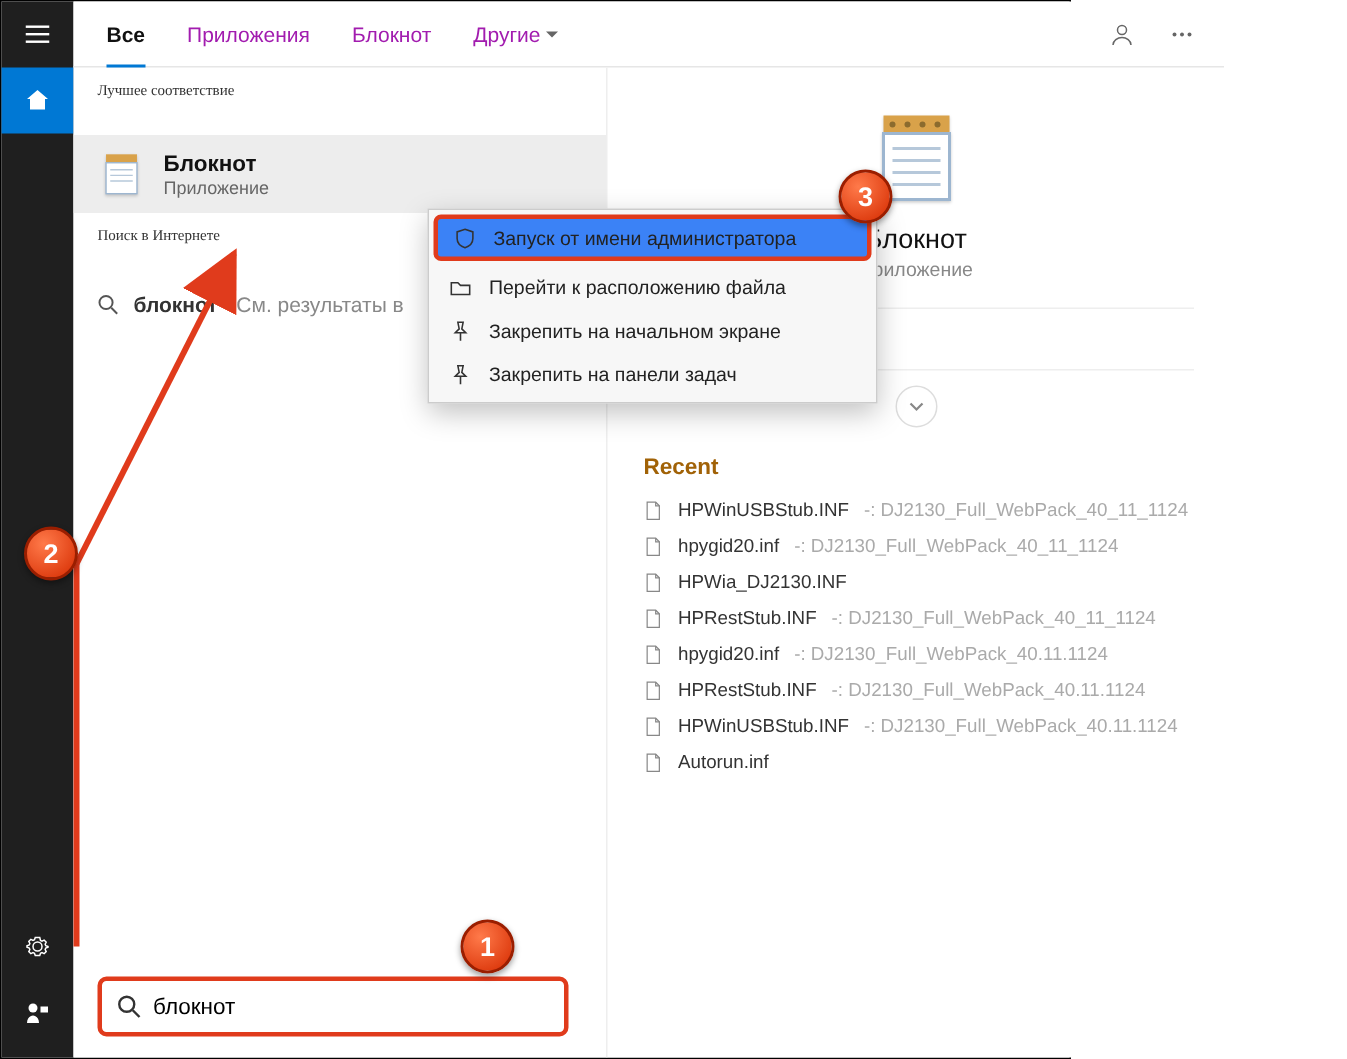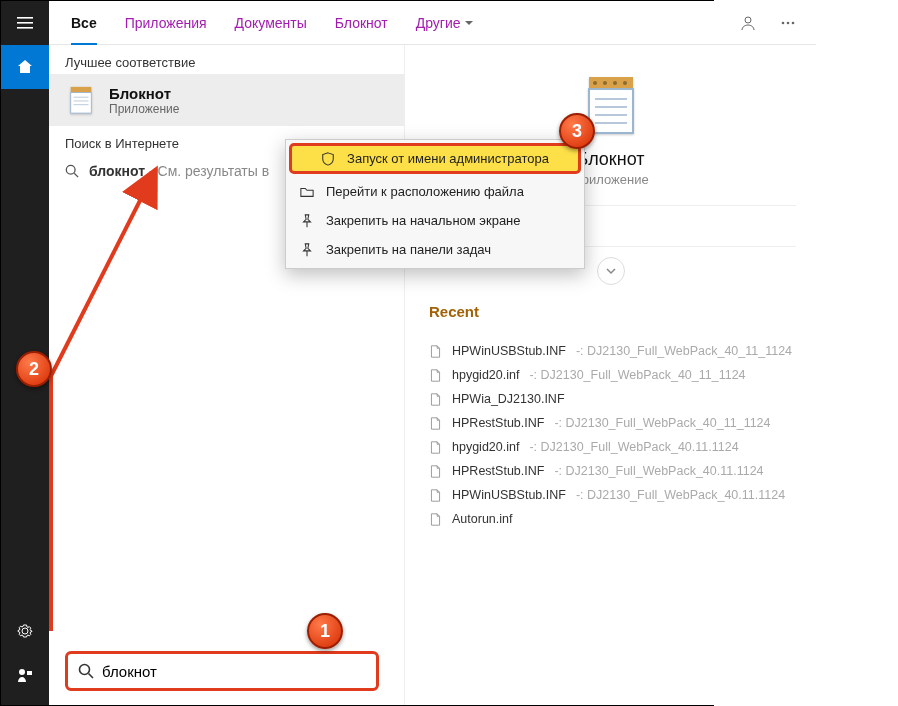--- a/index.html
+++ b/index.html
@@ -19,51 +19,51 @@
 .tabs { height: 44px; display: flex; align-items: center; padding: 0 8px; border-bottom: 1px solid #e6e6e6; }
 .tab { padding: 0 14px; height: 44px; display: flex; align-items: center; color: #a21caf; font-size: 14px; cursor: pointer; position: relative; }
 .tab.active { color: #111; font-weight: 600; }
 .tab.active::after { content:""; position:absolute; left:14px; right:14px; bottom:0; height:2px; background:#0078d4; }
 .tab-spacer { flex: 1; }
 .tab-icon { width: 40px; display: flex; align-items: center; justify-content: center; color: #666; cursor: pointer; }
 
 .content { flex: 1; display: flex; overflow: hidden; }
 
 .left-pane { flex: 0 0 355px; display: flex; flex-direction: column; }
-.section-header { padding: 10px 16px 4px; font-size: 13px; color: #333; }
+.section-header { padding: 10px 16px 24px; font-size: 10px; color: #333; font-family: Liberation Serif, serif; }
 .result-item { display: flex; align-items: center; padding: 10px 16px; gap: 12px; background: #ededed; }
 .result-icon { width: 32px; height: 32px; display: flex; align-items: center; justify-content: center; }
 .result-text { display: flex; flex-direction: column; }
 .result-title { font-size: 15px; color: #111; font-weight: 600; }
 .result-sub { font-size: 12px; color: #666; }
 .web-item { display: flex; align-items: center; padding: 8px 16px; gap: 10px; font-size: 14px; color: #333; }
 .web-item .wi-text { color: #333; font-weight: 600; }
 .web-item .wi-sub { color: #888; font-weight: 400; }
 
 .right-pane { flex: 1; border-left: 1px solid #eee; display: flex; flex-direction: column; overflow: hidden; }
 .preview-top { display: flex; flex-direction: column; align-items: center; padding: 28px 0 18px; }
 .preview-icon { width: 64px; height: 64px; margin-bottom: 12px; }
 .preview-title { font-size: 18px; color: #111; }
 .preview-sub { font-size: 13px; color: #888; margin-top: 2px; }
 .open-row { display: flex; align-items: center; gap: 10px; padding: 12px 24px; color: #666; font-size: 14px; cursor: pointer; }
 .divider { height: 1px; background: #eee; margin: 0 20px; }
 .expand-row { display: flex; justify-content: center; padding: 10px 0; }
 .expand-btn { width: 28px; height: 28px; border: 1px solid #ddd; border-radius: 50%; display: flex; align-items: center; justify-content: center; cursor: pointer; }
 .recent-header { padding: 8px 24px; font-size: 15px; font-weight: 600; color: #a16207; }
-.recent-list { padding: 0 24px 10px; overflow: hidden; margin-top: 11px; }
+.recent-list { padding: 0 24px 10px; overflow: hidden; }
 .recent-item { display: flex; align-items: center; gap: 10px; padding: 5px 0; font-size: 12.5px; white-space: nowrap; overflow: hidden; cursor: pointer; }
 .recent-item .fn { color: #333; }
 .recent-item .fp { color: #aaa; }
 
 .search-bar { position: absolute; left: 64px; bottom: 14px; width: 314px; height: 40px; border: 3px solid #e03b1c; border-radius: 6px; display: flex; align-items: center; padding: 0 10px; background: #fff; }
 .search-bar input { border: none; outline: none; font-size: 15px; flex: 1; margin-left: 8px; background: transparent; }
 
 .context-menu { position: absolute; left: 284px; top: 138px; width: 300px; background: #f7f7f7; border: 1px solid #ccc; box-shadow: 0 6px 18px rgba(0,0,0,.25); padding: 4px 0; z-index: 50; }
 .ctx-item { display: flex; align-items: center; gap: 12px; padding: 7px 14px; font-size: 13px; color: #222; cursor: pointer; }
-.ctx-item.highlight { border: 3px solid #e03b1c; border-radius: 5px; margin: -1px 3px 3px; padding: 5px 11px; background: #fde047; justify-content: center; }
+.ctx-item.highlight { border: 3px solid #e03b1c; border-radius: 5px; margin: -1px 3px 3px; padding: 5px 11px; background: #3b82f6; }
 
 .badge { position: absolute; width: 36px; height: 36px; border-radius: 50%; background: radial-gradient(circle at 35% 30%, #ff7a4a, #d52b00); color: #fff; font-weight: 700; font-size: 18px; display: flex; align-items: center; justify-content: center; border: 2px solid #9a1e00; box-shadow: 0 2px 4px rgba(0,0,0,.4); z-index: 60; }
 
 .arrow { position: absolute; z-index: 55; }
 
 .notepad-svg { filter: drop-shadow(0 1px 1px rgba(0,0,0,.2)); }
 
 .chev::after { content:""; display:inline-block; margin-left:4px; border:4px solid transparent; border-top-color:#666; transform: translateY(2px); }
 </style>
 </head>
@@ -99,21 +99,20 @@
             <rect x="10" y="4" width="5" height="4" fill="#fff"></rect>
           </svg>
       </div>
     </div>
   </div>
 
   <div class="main">
     <div class="tabs">
       <div class="tab active">Все</div>
       <div class="tab">Приложения</div>
-      <div class="tab">Документы</div>
       <div class="tab">Блокнот</div>
       <div class="tab chev">Другие</div>
       <div class="tab-spacer"></div>
       <div class="tab-icon">
         <svg width="16" height="16" viewBox="0 0 16 16" fill="none" stroke="#666" stroke-width="1">
             <circle cx="8" cy="5" r="3"></circle>
             <path d="M2 15c0-3 3-5 6-5s6 2 6 5"></path>
           </svg>
       </div>
       <div class="tab-icon">

